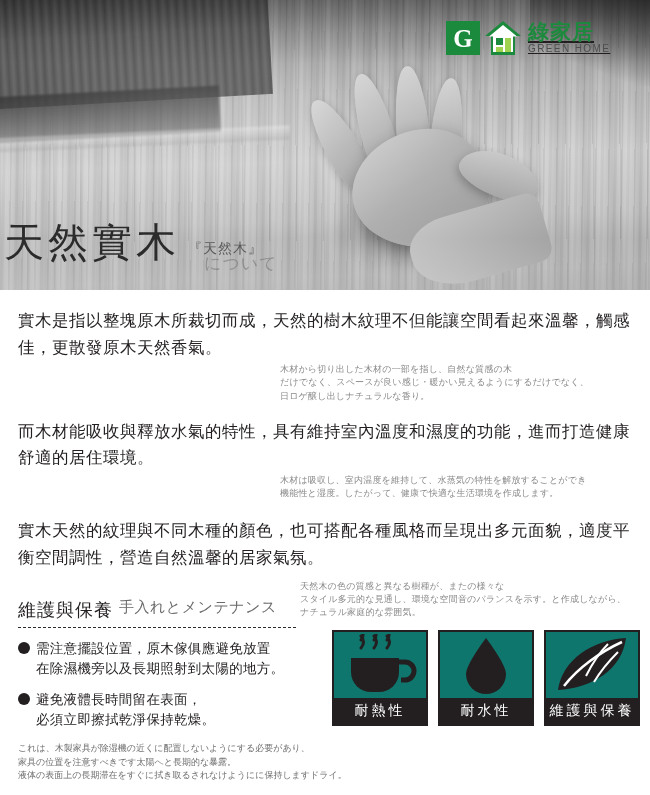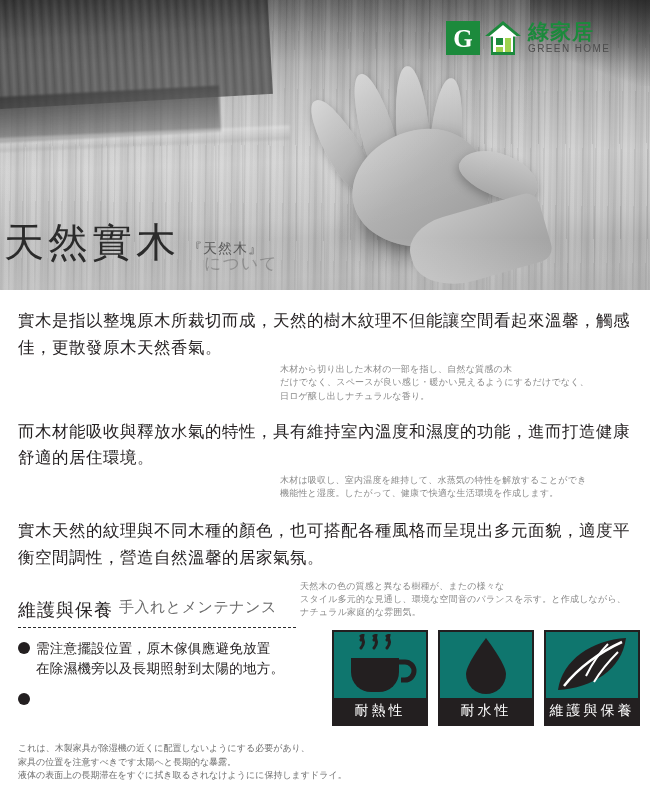--- a/index.html
+++ b/index.html
@@ -171,20 +171,21 @@
     position: relative;
     width: 40px; height: 38px;
     margin-left: 1px;
   }
   .logo-house svg { display: block; }
   .logo-words {
     display: flex;
     flex-direction: column;
     justify-content: space-between;
     margin-left: 3px;
+    text-decoration: underline;
   }
   .logo-cn {
     font-size: 21px;
     color: #1c8a3c;
     font-weight: bold;
     letter-spacing: 1px;
     line-height: 1.05;
     font-family: "DejaVu Sans", sans-serif;
   }
   .logo-en {
@@ -442,20 +443,22 @@
   <div class="care-rule"></div>
 
   <div class="care-body">
     <div class="bullet-row">
       <span class="bullet-dot"></span>
       <span class="bullet-text" style="white-space:pre-line">需注意擺設位置，原木傢俱應避免放置
 在除濕機旁以及長期照射到太陽的地方。</span>
     </div>
     <div class="bullet-row">
       <span class="bullet-dot"></span>
+      <span class="bullet-text" style="white-space:pre-line">避免液體長時間留在表面，
+必須立即擦拭乾淨保持乾燥。</span>
     </div>
   </div>
 </div>
 
 <div class="care-jp" style="white-space:pre-line">これは、木製家具が除湿機の近くに配置しないようにする必要があり、
 家具の位置を注意すべきです太陽へと長期的な暴露。
 液体の表面上の長期滞在をすぐに拭き取るされなけようにに保持しますドライ。</div>
 
 <div class="badges">
 

